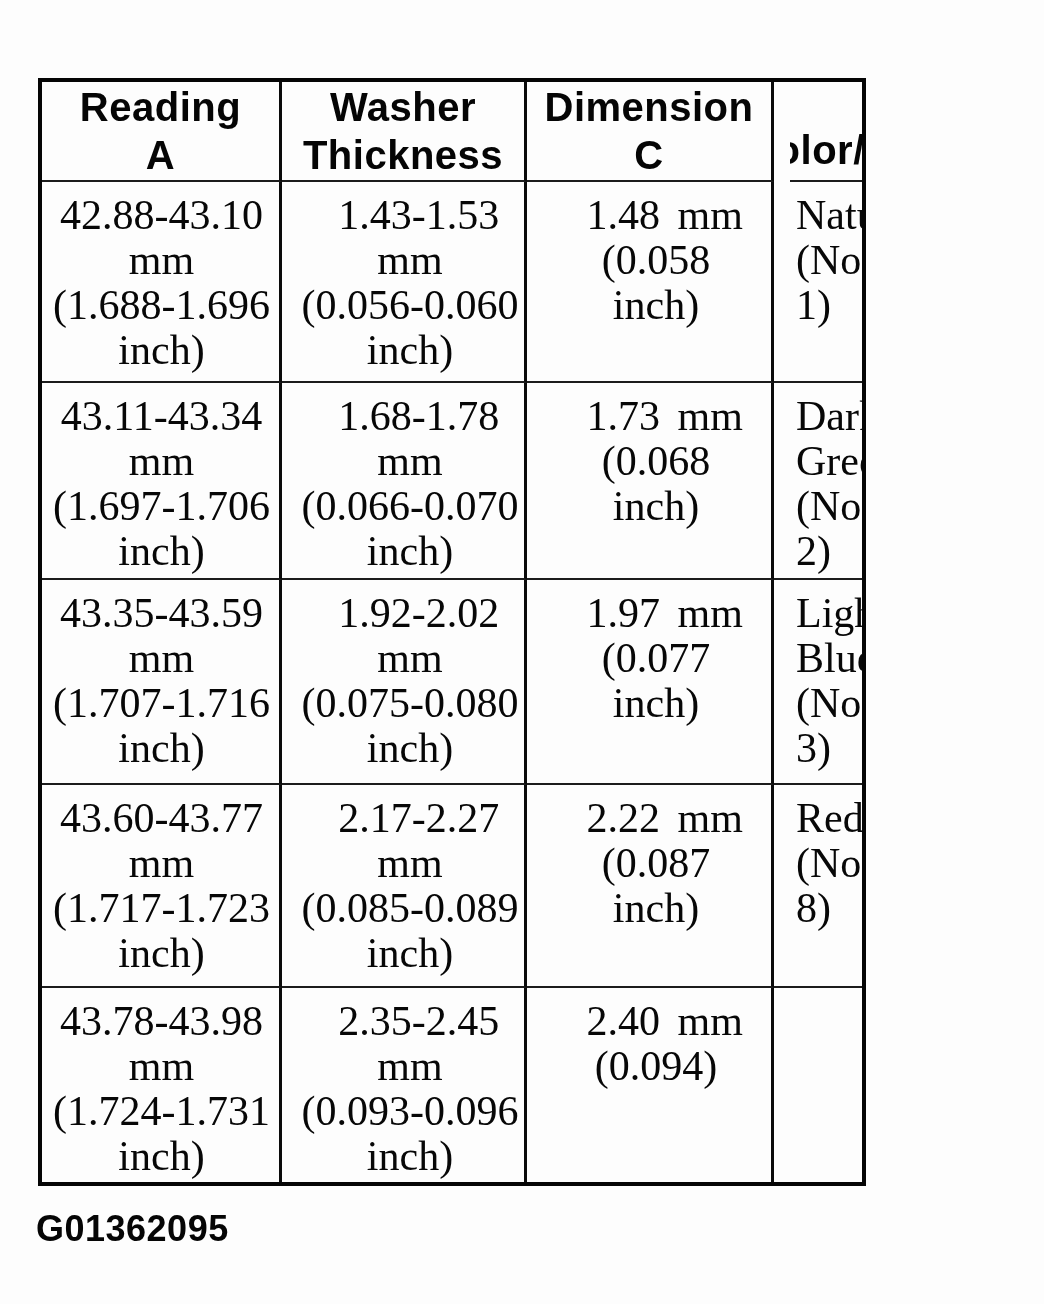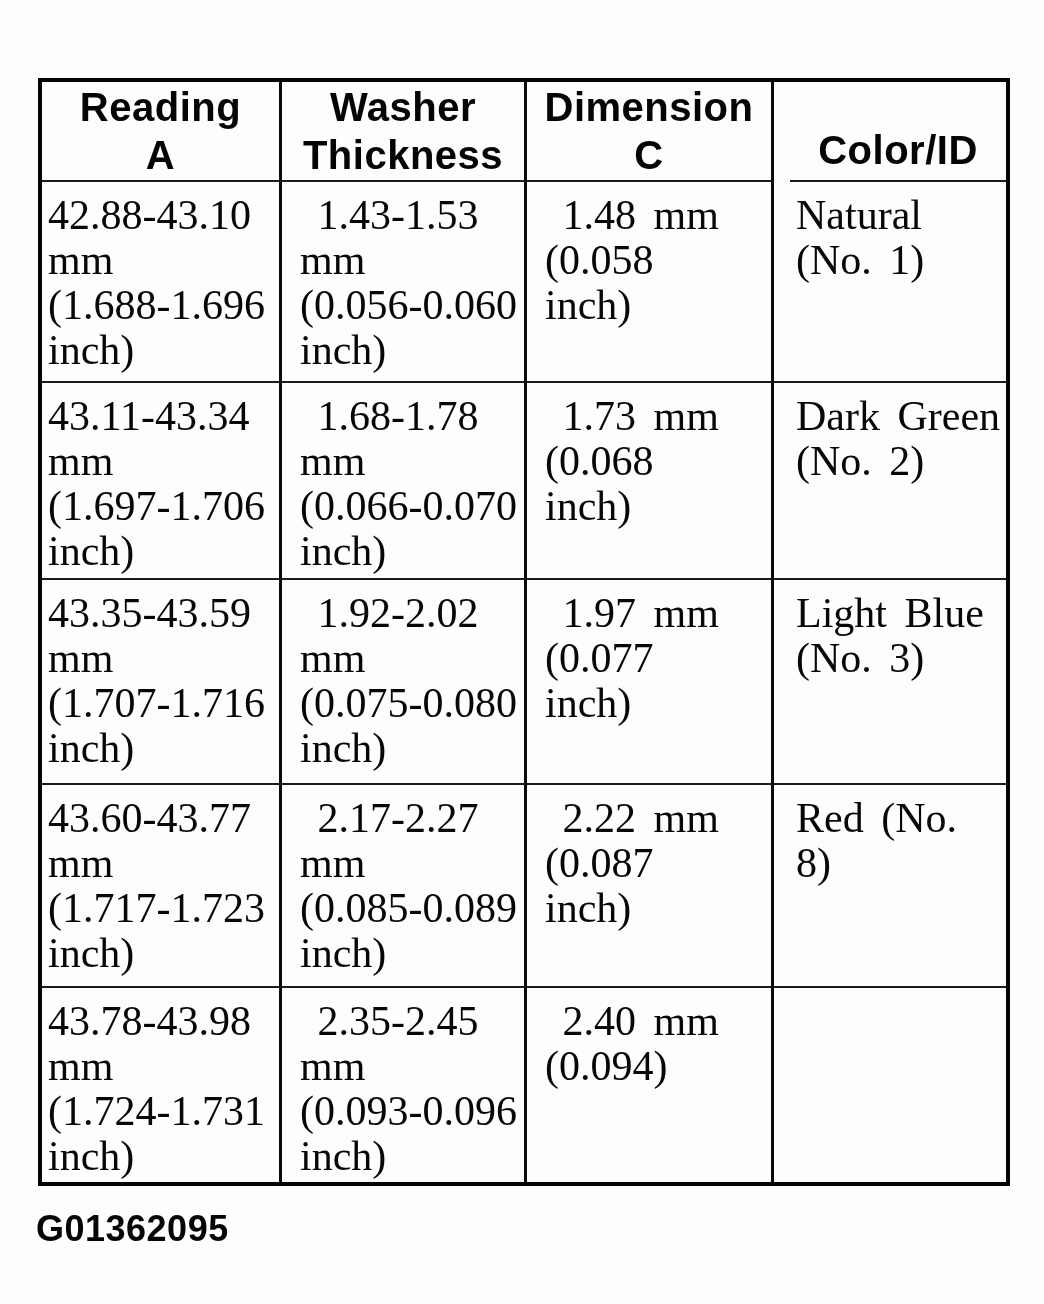--- a/index.html
+++ b/index.html
@@ -12,34 +12,34 @@
     width: 1044px;
     height: 1304px;
     background: #fdfdfd;
     color: #0a0a0a;
     overflow: hidden;
   }
   .spec-table {
     position: absolute;
     left: 38px;
     top: 78px;
-    width: 972px;
+    width: 828px;
     height: 1108px;
     box-sizing: border-box;
     border: 4px solid #050505;
     background: #fdfdfd;
     display: grid;
     grid-template-columns: 240px 245px 247px 1fr;
     grid-template-rows: 100px 201px 197px 205px 203px 1fr;
   }
   .cell {
     box-sizing: border-box;
     overflow: hidden;
   }
-  .col-line { border-right: 3px solid #0a0a0a; }
+  .col-line { border-right: 3px solid #0a0a0a; text-align: center; }
   .row-line { border-bottom: 2px solid #1c1c1c; }
   .th {
     font-family: "Liberation Sans", sans-serif;
     font-weight: bold;
     font-size: 40px;
     line-height: 48px;
     text-align: center;
     white-space: pre-wrap;
     display: flex;
     flex-direction: column;

